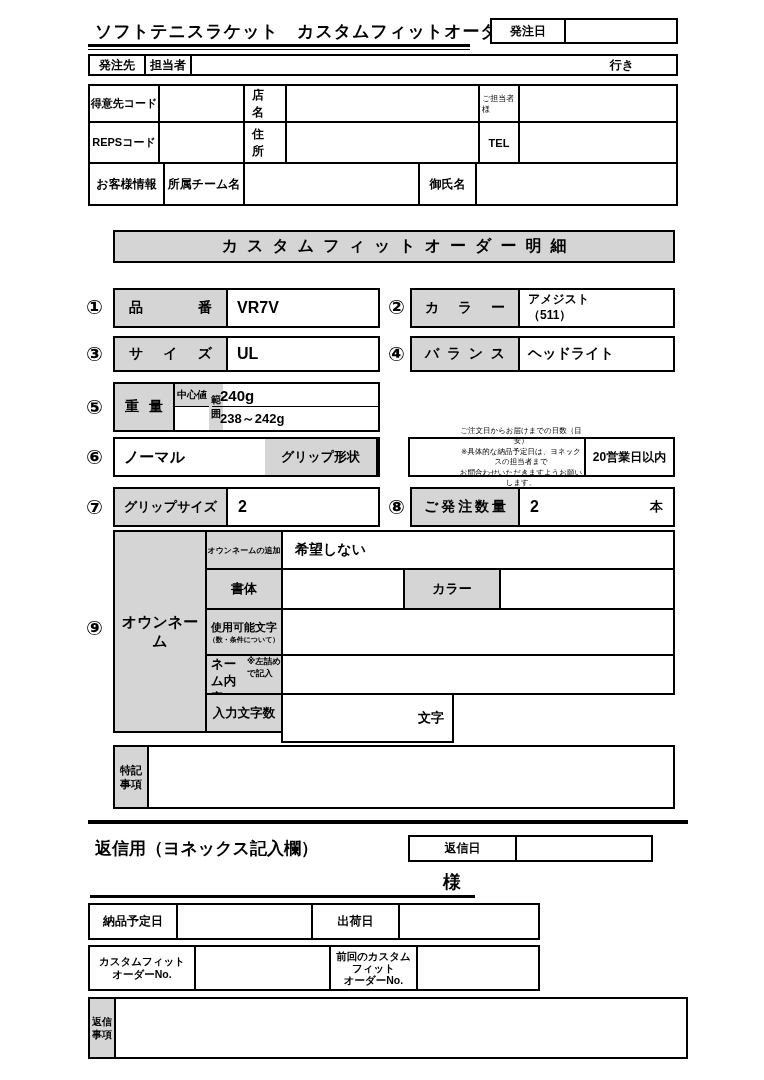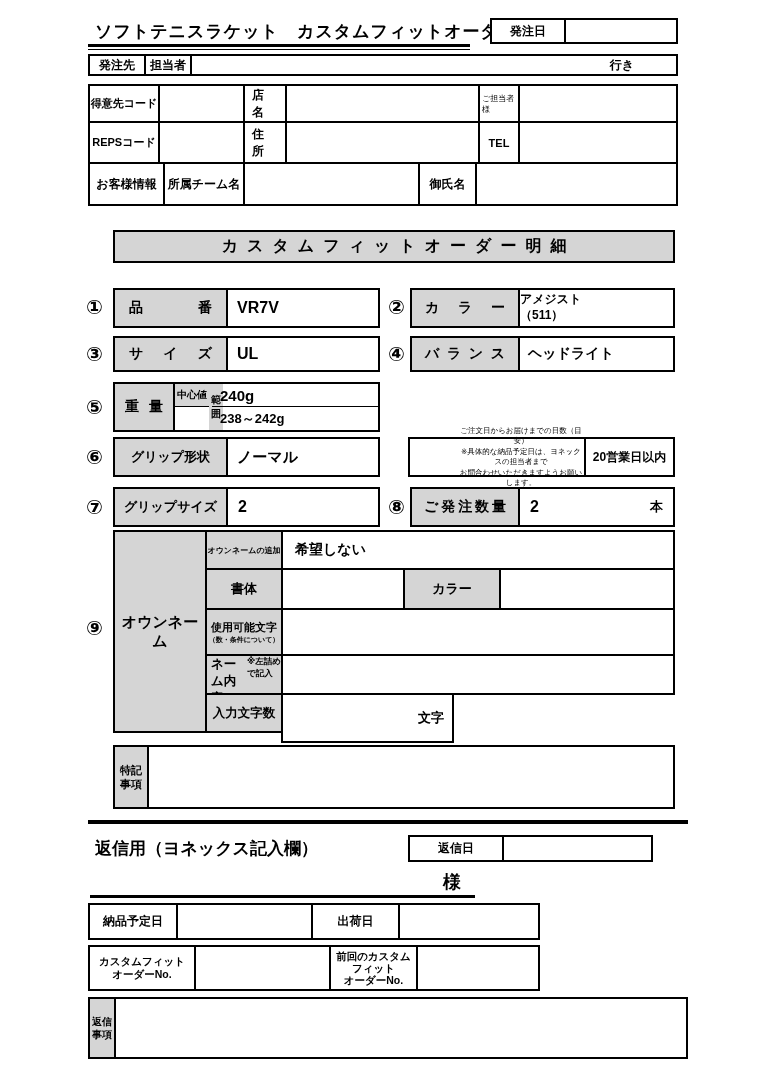--- a/index.html
+++ b/index.html
@@ -85,21 +85,21 @@
   <div class="cell br gray" style="width:113px; padding:0 14px;">
       <span class="just" style="font-size:14px; font-weight:bold;">品番</span>
     </div>
   <div class="cell fill" style="padding-left:9px; font-size:16px; font-weight:bold;">VR7V</div>
 </div>
 <div class="abs circ" style="left:388px; top:297px;">②</div>
 <div class="abs box flex" style="left:410px; top:288px; width:265px; height:40px;">
   <div class="cell br gray" style="width:108px; padding:0 13px;">
       <span class="just" style="font-size:14px; font-weight:bold;">カラー</span>
     </div>
-  <div class="fill" style="padding-left:0; font-size:12px; font-weight:bold; line-height:1.3; display:flex; flex-direction:column; justify-content:center;">
+  <div class="fill" style="padding-left:8px; font-size:12px; font-weight:bold; line-height:1.3; display:flex; flex-direction:column; justify-content:center;">
     <span>アメジスト</span>
     <span>（511）</span>
   </div>
 </div>
 
 <div class="abs circ" style="left:86px; top:344px;">③</div>
 <div class="abs box flex" style="left:113px; top:336px; width:267px; height:36px;">
   <div class="cell br gray" style="width:113px; padding:0 14px;">
       <span class="just" style="font-size:14px; font-weight:bold;">サイズ</span>
     </div>
@@ -127,22 +127,22 @@
       </div>
   </div>
   <div class="fill" style="display:flex; flex-direction:column;">
     <div class="cell" style="height:23px; border-bottom:1px solid #000; padding-left:8px; font-size:15px; font-weight:bold;">240g</div>
     <div class="cell fill" style="padding-left:8px; font-size:13px; font-weight:bold;">238～242g</div>
   </div>
 </div>
 
 <div class="abs circ" style="left:86px; top:447px;">⑥</div>
 <div class="abs box flex" style="left:113px; top:437px; width:267px; height:40px;">
+  <div class="cell fill" style="padding-left:9px; font-size:15px; font-weight:bold;">ノーマル</div>
   <div class="cell br gray c" style="width:113px; font-size:13px; font-weight:bold;">グリップ形状</div>
-  <div class="cell fill" style="padding-left:9px; font-size:15px; font-weight:bold;">ノーマル</div>
 </div>
 <div class="abs box flex" style="left:408px; top:437px; width:267px; height:40px;">
   <div class="fill br" style="display:flex; flex-direction:column; justify-content:center; text-align:center; font-size:7.5px; line-height:1.4; padding:1px;margin-left:48px;">
     <div>ご注文日からお届けまでの日数（目安）</div>
     <div>※具体的な納品予定日は、ヨネックスの担当者まで</div>
     <div>お問合わせいただきますようお願いします。</div>
   </div>
   <div class="cell c" style="width:87px; font-size:12px; font-weight:bold;">20営業日以内</div>
 </div>
 
@@ -196,21 +196,21 @@
   <div class="cell br gray" style="width:34px; padding:2px;">
       <span class="vlabel" style="font-size:11px;">特記事項</span>
     </div>
   <div class="fill"></div>
 </div>
 
 <div class="abs rule" style="left:88px; top:820px; width:600px; height:4px;"></div>
 
 <div class="abs" style="left:95px; top:837px; font-size:17px; font-weight:bold;">返信用（ヨネックス記入欄）</div>
 <div class="abs box flex" style="left:408px; top:835px; width:245px; height:27px;">
-  <div class="cell br c" style="width:94px; font-size:12px; font-weight:bold;">返信日</div>
+  <div class="cell br c" style="width:107px; font-size:12px; font-weight:bold;">返信日</div>
   <div class="cell fill"></div>
 </div>
 
 <div class="abs" style="left:443px; top:870px; font-size:18px; font-weight:bold;">様</div>
 <div class="abs rule" style="left:90px; top:895px; width:385px; height:3px;"></div>
 
 <div class="abs box flex" style="left:88px; top:903px; width:452px; height:37px;">
   <div class="cell br c" style="width:88px; font-size:12px; font-weight:bold;">納品予定日</div>
   <div class="cell br" style="width:135px;"></div>
   <div class="cell br c" style="width:87px; font-size:12px; font-weight:bold;">出荷日</div>

